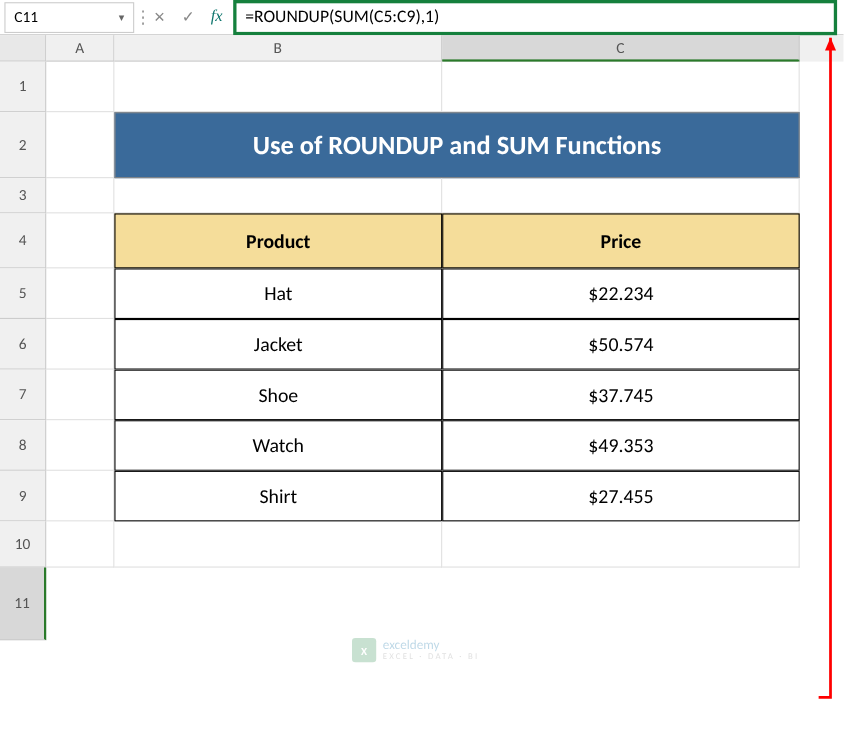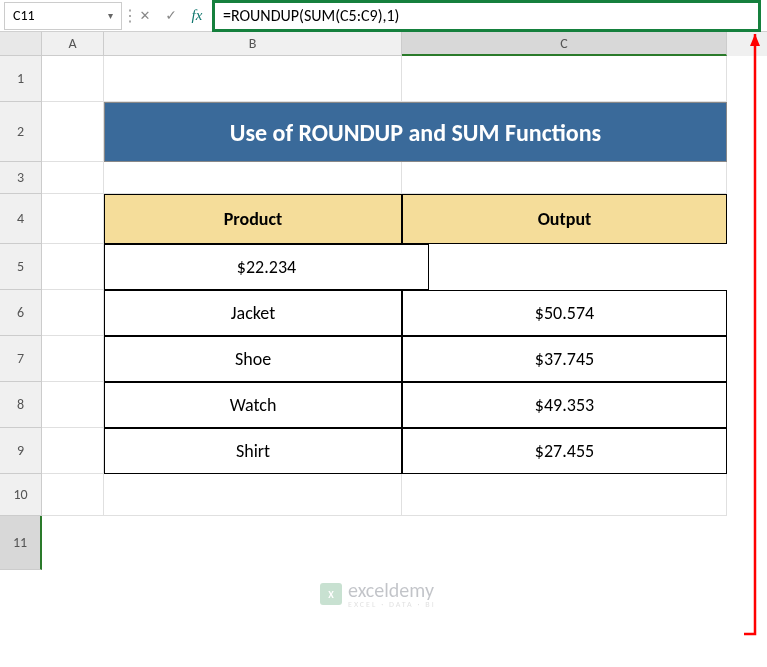--- a/index.html
+++ b/index.html
@@ -110,21 +110,21 @@
   .cA { width: 62px; }
   .cB { width: 298px; }
   .cC { width: 325px; }
   
   .r1 { height: 46px; }
   .r2 { height: 60px; }
   .r3 { height: 32px; }
   .r4 { height: 50px; }
   .r5, .r6, .r7, .r8, .r9 { height: 46px; }
   .r10 { height: 42px; }
-  .r11 { height: 54px; }
+  .r11 { height: 66px; }
   
   .rh.r11 { background: #d8d8d8; border-right: 2px solid #2a7a2a; }
   
   .title-merge {
     width: 623px;
     background: #3a6a9a;
     color: #fff;
     font-weight: bold;
     font-size: 24px;
     border: 1px solid #888;
@@ -171,21 +171,21 @@
     align-items: center;
     gap: 6px;
     opacity: 0.25;
     pointer-events: none;
   }
   .wm-icon {
     width: 22px; height: 22px; background: #2a8a4a; border-radius: 3px;
     display: flex; align-items: center; justify-content: center; color:#fff; font-size:10px; font-weight:bold;
   }
   .wm-text { display:flex; flex-direction:column; line-height:1; }
-  .wm-main { font-size:20px; color:#0f172a; font-weight:500;}
+  .wm-main { font-size:12px; color:#0369a1; font-weight:500;}
   .wm-sub { font-size:8px; color:#888; letter-spacing:2px;}
 </style>
 </head>
 <body>
 
 <div class="formula-bar">
   <div class="name-box">
     <span>C11</span>
     <span class="name-box-chevron">▾</span>
   </div>
@@ -235,25 +235,28 @@
       <div class="cell cA"></div>
       <div class="cell cB"></div>
       <div class="cell cC"></div>
     </div>
     <div class="row r4">
       <div class="cell cA"></div>
       <div class="cell cB th">
           <span>Product</span>
         </div>
       <div class="cell cC th">
-          <span>Output</span>
+          <span>Price</span>
         </div>
     </div>
     <div class="row r5">
       <div class="cell cA"></div>
+      <div class="cell cB td">
+          <span>Hat</span>
+        </div>
       <div class="cell cC td">
           <span>$22.234</span>
         </div>
     </div>
     <div class="row r6">
       <div class="cell cA"></div>
       <div class="cell cB td">
           <span>Jacket</span>
         </div>
       <div class="cell cC td">

